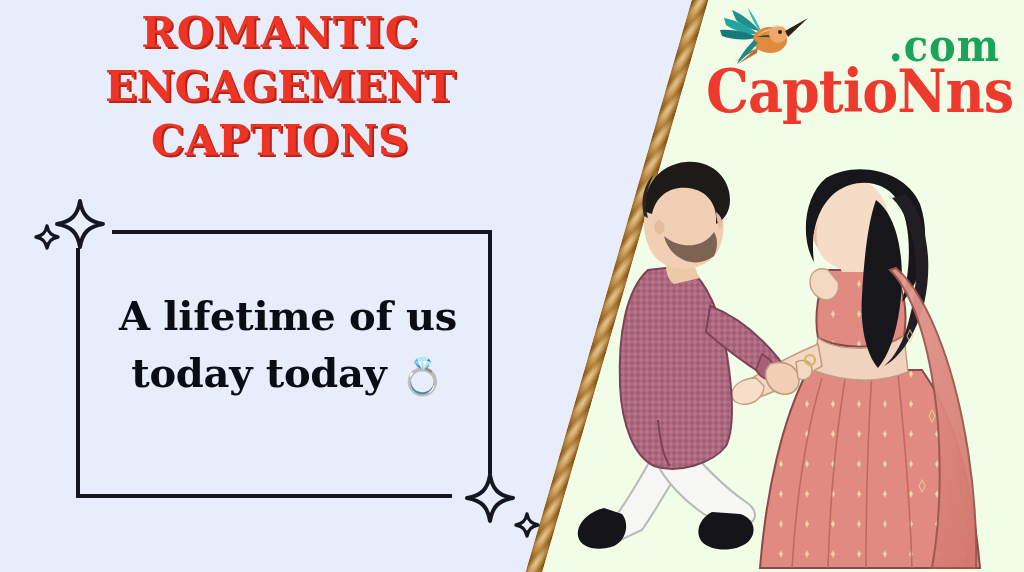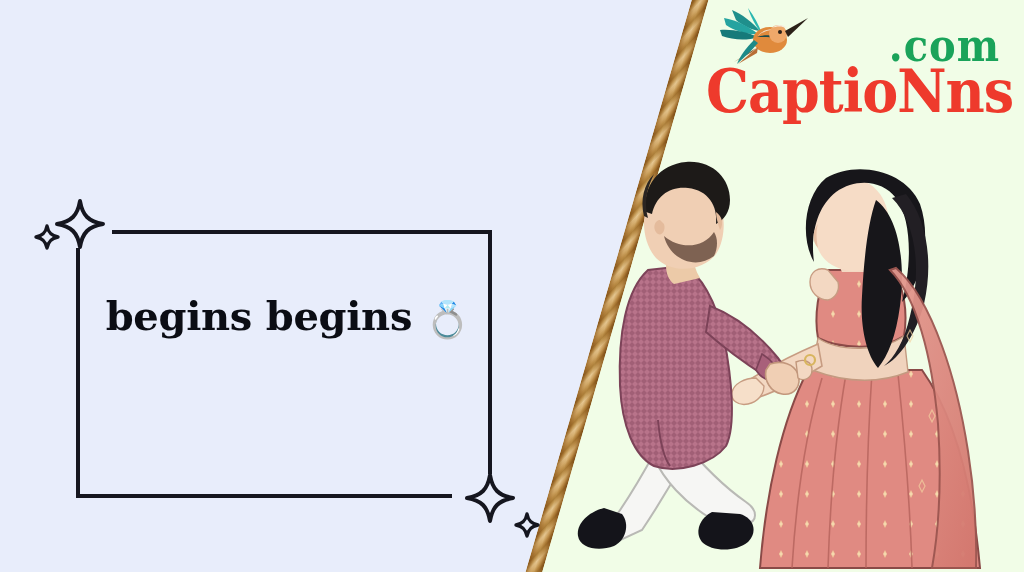--- a/index.html
+++ b/index.html
@@ -188,20 +188,25 @@
 
 <div id="poster">
 
   <div class="panel-left"></div>
   <div class="panel-right"></div>
 
   <div class="rope-wrap">
     <div class="rope"></div>
   </div>
 
+  <div class="headline">
+    <span class="hl-line">ROMANTIC</span>
+    <span class="hl-line wide">ENGAGEMENT</span>
+    <span class="hl-line">CAPTIONS</span>
+  </div>
 
   <div class="quote-frame">
     <div class="frame-line frame-top"></div>
     <div class="frame-line frame-right"></div>
     <div class="frame-line frame-bottom"></div>
     <div class="frame-line frame-left"></div>
 
     <span class="sparkle sp-tl-big">
       <svg width="52" height="52" viewBox="0 0 52 52">
         <path d="M26 3 C28.5 17.5 34.5 23.5 49 26 C34.5 28.5 28.5 34.5 26 49 C23.5 34.5 17.5 28.5 3 26 C17.5 23.5 23.5 17.5 26 3 Z" fill="none" stroke="#15161f" stroke-width="4" stroke-linejoin="round"></path>
@@ -217,21 +222,22 @@
         <path d="M26 3 C28.5 17.5 34.5 23.5 49 26 C34.5 28.5 28.5 34.5 26 49 C23.5 34.5 17.5 28.5 3 26 C17.5 23.5 23.5 17.5 26 3 Z" fill="none" stroke="#15161f" stroke-width="4" stroke-linejoin="round"></path>
       </svg>
     </span>
     <span class="sparkle sp-br-small">
       <svg width="26" height="26" viewBox="0 0 26 26">
         <path d="M13 2 C14.3 8.7 17.3 11.7 24 13 C17.3 14.3 14.3 17.3 13 24 C11.7 17.3 8.7 14.3 2 13 C8.7 11.7 11.7 8.7 13 2 Z" fill="none" stroke="#15161f" stroke-width="3.4" stroke-linejoin="round"></path>
       </svg>
     </span>
 
     <div class="quote-text">
-      <span class="q-line"><span>begins begins</span> <span class="ring-emoji">💍</span></span>
+      <span class="q-line">A lifetime of us</span>
+      <span class="q-line"><span>today today</span> <span class="ring-emoji">💍</span></span>
     </div>
   </div>
 
   <div class="logo">
     <span class="logo-bird">
       <svg width="96" height="70" viewBox="0 0 96 70">
 
         <path d="M18 6 C28 10 38 18 46 27 C38 26 29 22 22 16 Z" fill="#1f8f8c"></path>
         <path d="M10 14 C22 16 34 22 44 30 C33 31 21 27 12 21 Z" fill="#25a3a0"></path>
         <path d="M6 26 C19 25 33 28 44 33 C33 37 19 36 8 32 Z" fill="#167a7a"></path>

